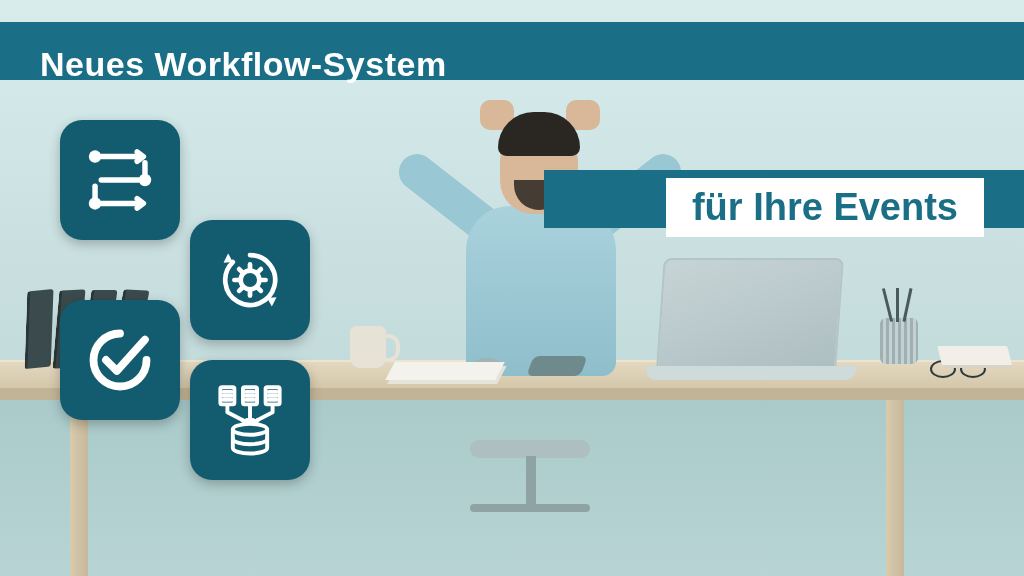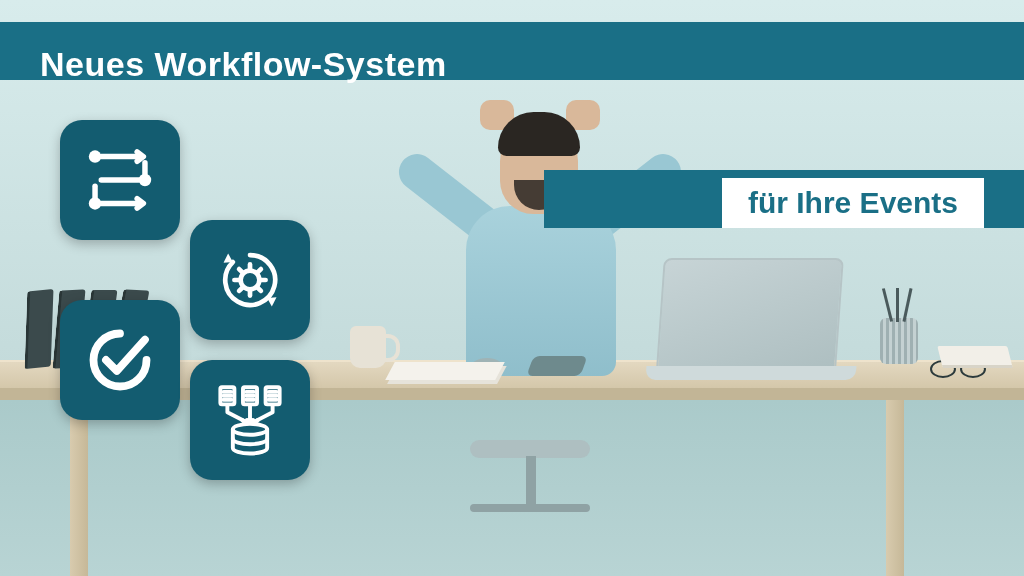--- a/index.html
+++ b/index.html
@@ -81,21 +81,21 @@
       width: 480px;
       background: #1a6f86;
     }
     .subhead-box {
       position: absolute;
       right: 40px;
       top: 178px;
       background: #ffffff;
       padding: 8px 26px;
       color: #1a6f86;
-      font-size: 30px;
+      font-size: 38px;
       font-weight: 700;
     }
     
     .icon-card {
       position: absolute;
       width: 120px;
       height: 120px;
       background: #135c70;
       border-radius: 22px;
       display: flex;

